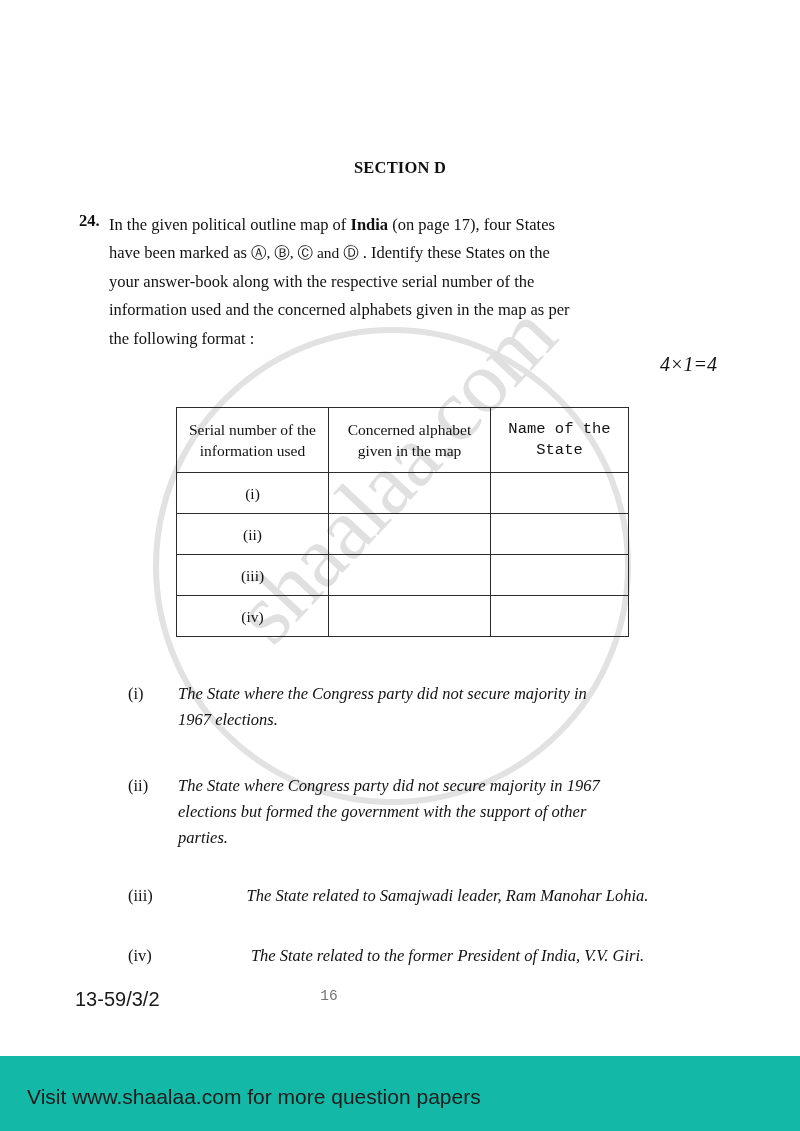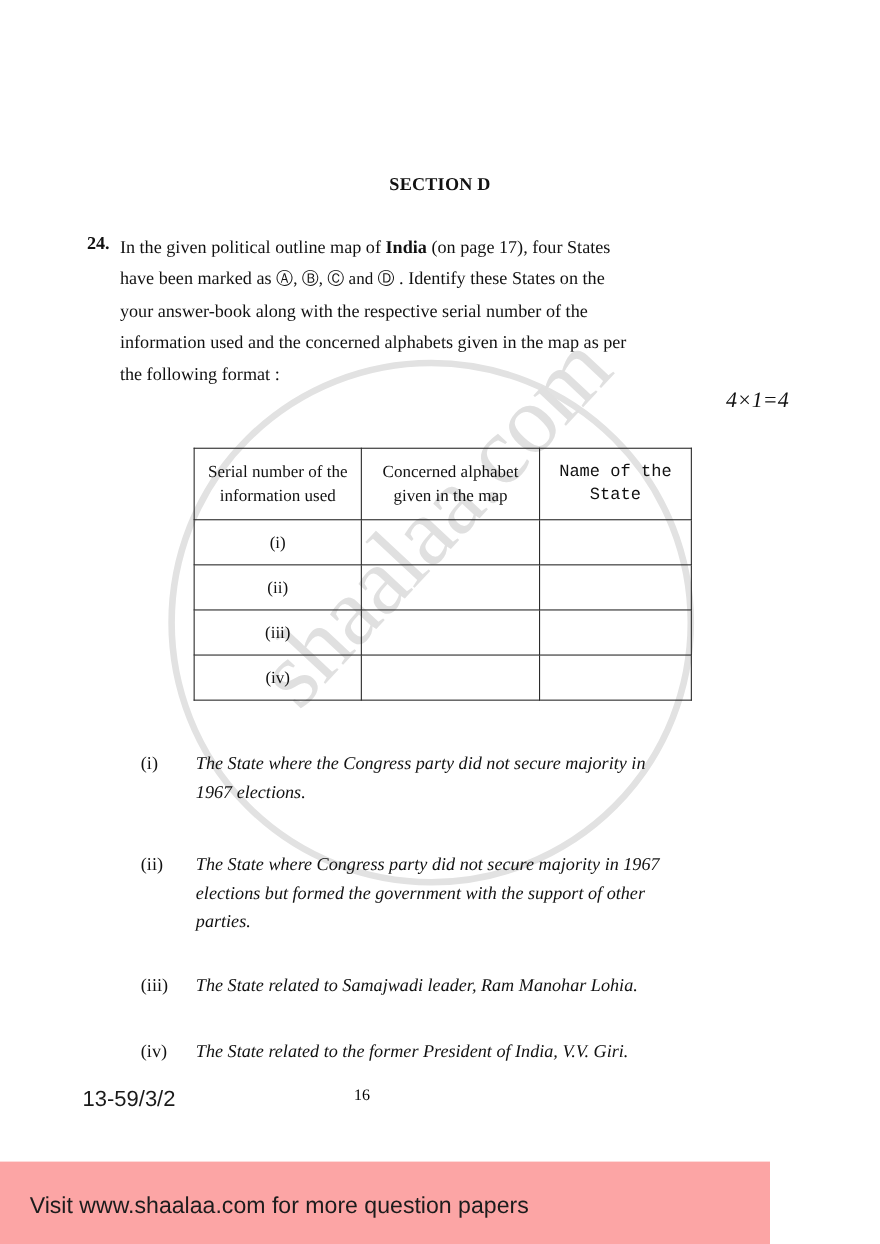--- a/index.html
+++ b/index.html
@@ -161,54 +161,54 @@
     top: 0;
     width: 48px;
     text-align: left;
   }
   .subitem .stext {
     margin-left: 50px;
     text-align: justify;
     text-justify: inter-word;
     font-style: italic;
   }
-  .subitem .stext.nojust { text-align: left; }
+  .subitem .stext.nojust { text-align: center; }
   #sub-i   { top: 681px; }
   #sub-ii  { top: 773px; }
   #sub-iii { top: 883px; }
   #sub-iv  { top: 943px; }
 
   
   .footer-code {
     position: absolute;
     left: 75px;
     top: 988px;
     font-family: "Liberation Sans", "DejaVu Sans", sans-serif;
     font-size: 20px;
     color: #1a1a1a;
   }
   .footer-page {
     position: absolute;
     left: 0;
     top: 988px;
     width: 658px;
     text-align: center;
-    font-family: Liberation Serif, serif;
+    font-family: Liberation Mono, monospace;
     font-size: 14.5px;
-    color: #000000;
+    color: #737373;
   }
 
   
   #site-banner {
     position: absolute;
     left: 0;
     top: 1056px;
-    width: 700px;
+    width: 800px;
     height: 75px;
-    background: #fca5a5;
+    background: #14b8a6;
   }
   #site-banner .banner-text {
     position: absolute;
     left: 27px;
     top: 29px;
     font-family: "Liberation Sans", "DejaVu Sans", sans-serif;
     font-size: 21px;
     color: #1c1c1c;
   }
 </style>

